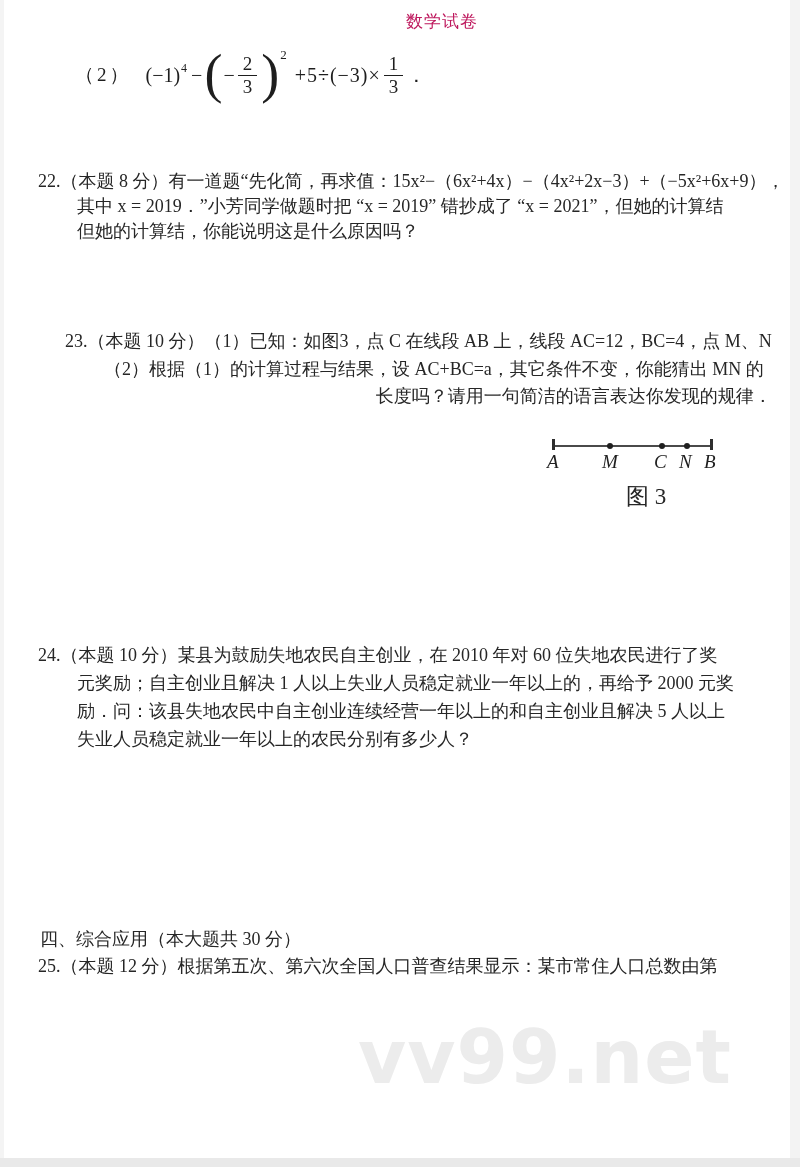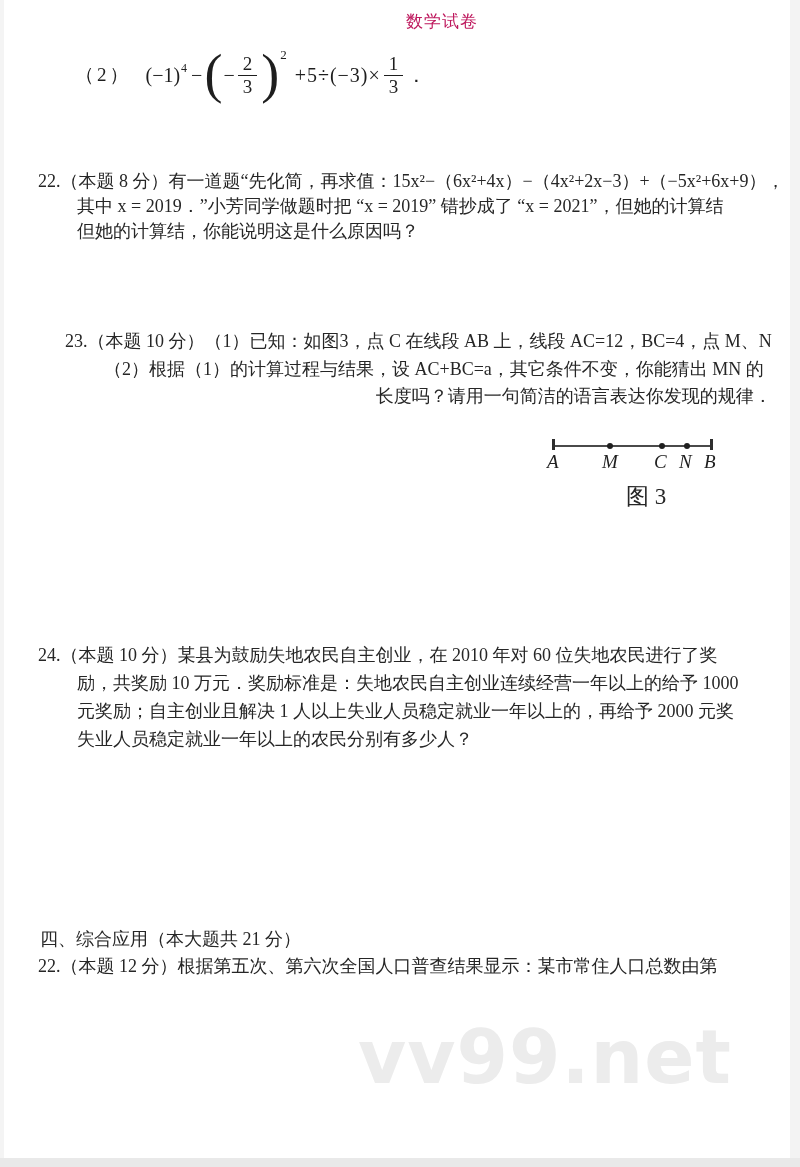--- a/index.html
+++ b/index.html
@@ -116,24 +116,24 @@
   <span class="fig-label lab-a">A</span>
   <span class="fig-label lab-m">M</span>
   <span class="fig-label lab-c">C</span>
   <span class="fig-label lab-n">N</span>
   <span class="fig-label lab-b">B</span>
   <div class="fig-caption">图 3</div>
 </div>
 
 <div id="p24" class="para">
   <div class="line first">24.（本题 10 分）某县为鼓励失地农民自主创业，在 2010 年对 60 位失地农民进行了奖</div>
-  <div class="line">励，共奖励 10 万元．奖励标准是：失地农民自主创业连续经营一年以上的给予 1000</div>
   <div class="line">元奖励；自主创业且解决 1 人以上失业人员稳定就业一年以上的，再给予 2000 元奖</div>
+  <div class="line">励．问：该县失地农民中自主创业连续经营一年以上的和自主创业且解决 5 人以上</div>
   <div class="line">失业人员稳定就业一年以上的农民分别有多少人？</div>
 </div>
 
-<div class="section-heading">四、综合应用（本大题共 21 分）</div>
+<div class="section-heading">四、综合应用（本大题共 30 分）</div>
 
 <div id="p25" class="para">
-  <div class="line first">22.（本题 12 分）根据第五次、第六次全国人口普查结果显示：某市常住人口总数由第</div>
+  <div class="line first">25.（本题 12 分）根据第五次、第六次全国人口普查结果显示：某市常住人口总数由第</div>
 </div>
 
 <div class="watermark">vv99.net</div>
 
 </body></html>

